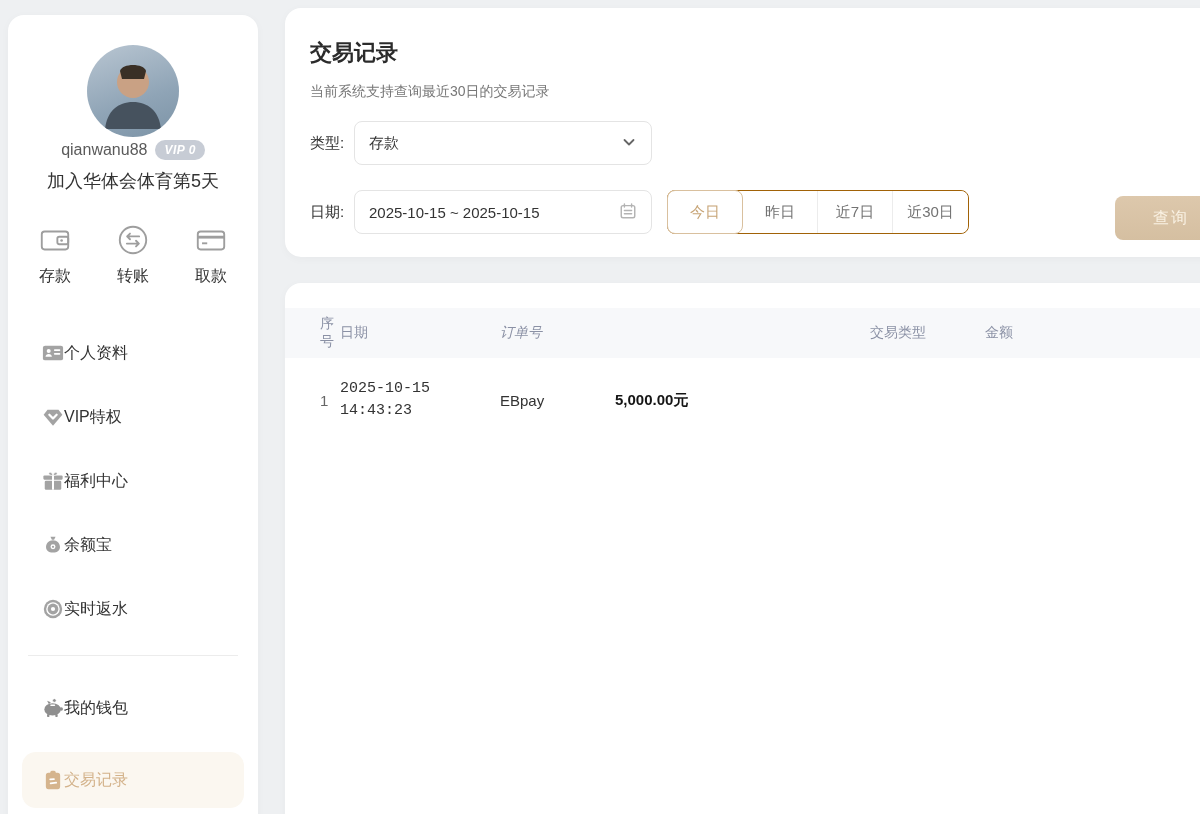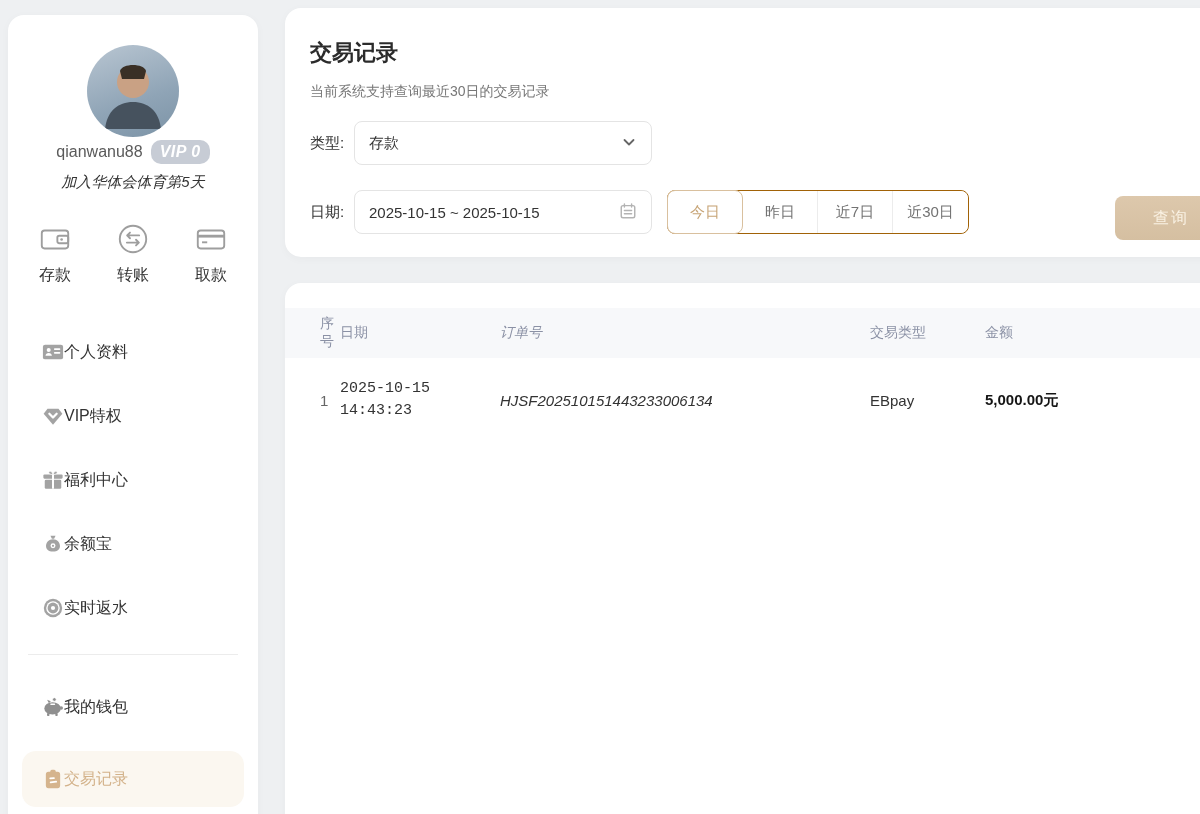--- a/index.html
+++ b/index.html
@@ -8,22 +8,22 @@
 
   
   .sidebar { position:absolute; left:8px; top:15px; width:250px; height:830px;
              background:#fff; border-radius:16px; box-shadow:0 2px 10px rgba(0,0,0,0.03); }
   .avatar { width:92px; height:92px; border-radius:50%; margin:30px auto 0; overflow:hidden;
             background:linear-gradient(160deg,#b9c6d2 0%, #8fa4b6 60%, #7c93a6 100%); }
   .avatar svg { display:block; }
   .user-row { display:flex; justify-content:center; align-items:center; gap:8px; margin-top:3px; }
   .username { font-size:16px; color:#5a5a5a; }
   .vip-badge { background:#c7ccd5; color:#fff; font-style:italic; font-weight:bold;
-               font-size:16px; padding:3px 9px; border-radius:10px; letter-spacing:0.5px; }
-  .join-text { text-align:center; font-size:15px; color:#333; margin-top:9px;font-style:italic; }
+               font-size:12px; padding:3px 9px; border-radius:10px; letter-spacing:0.5px; }
+  .join-text { text-align:center; font-size:18px; color:#333; margin-top:9px; }
 
   .quick-actions { display:flex; justify-content:space-between; padding:0 30px; margin-top:30px; }
   .qa { display:flex; flex-direction:column; align-items:center; gap:9px; font-size:16px; color:#333; cursor:pointer; }
   .qa-icon svg { display:block; }
 
   .side-menu { margin-top:48px; padding:0 14px; }
   .menu-item { display:flex; align-items:center; height:36px; margin-bottom:28px;
                padding-left:20px; font-size:16px; color:#333; cursor:pointer; }
   .menu-item .mi-icon { width:22px; height:22px; display:flex; align-items:center; justify-content:center; }
   .menu-divider { height:1px; background:#ececec; margin:0 6px; }
@@ -276,19 +276,18 @@
       <span class="c4">交易类型</span>
       <span class="c5">金额</span>
     </div>
 
     <div class="t-row">
       <span class="c1 idx">1</span>
       <span class="c2 date-cell">
         <div>2025-10-15</div>
         <div>14:43:23</div>
       </span>
-      <span class="c3">HJSF202510151443233006134</span>
       <span class="c4">EBpay</span>
       <span class="c5 amount">5,000.00元</span>
     </div>
   </section>
 
 </div>
 
 </body></html>

